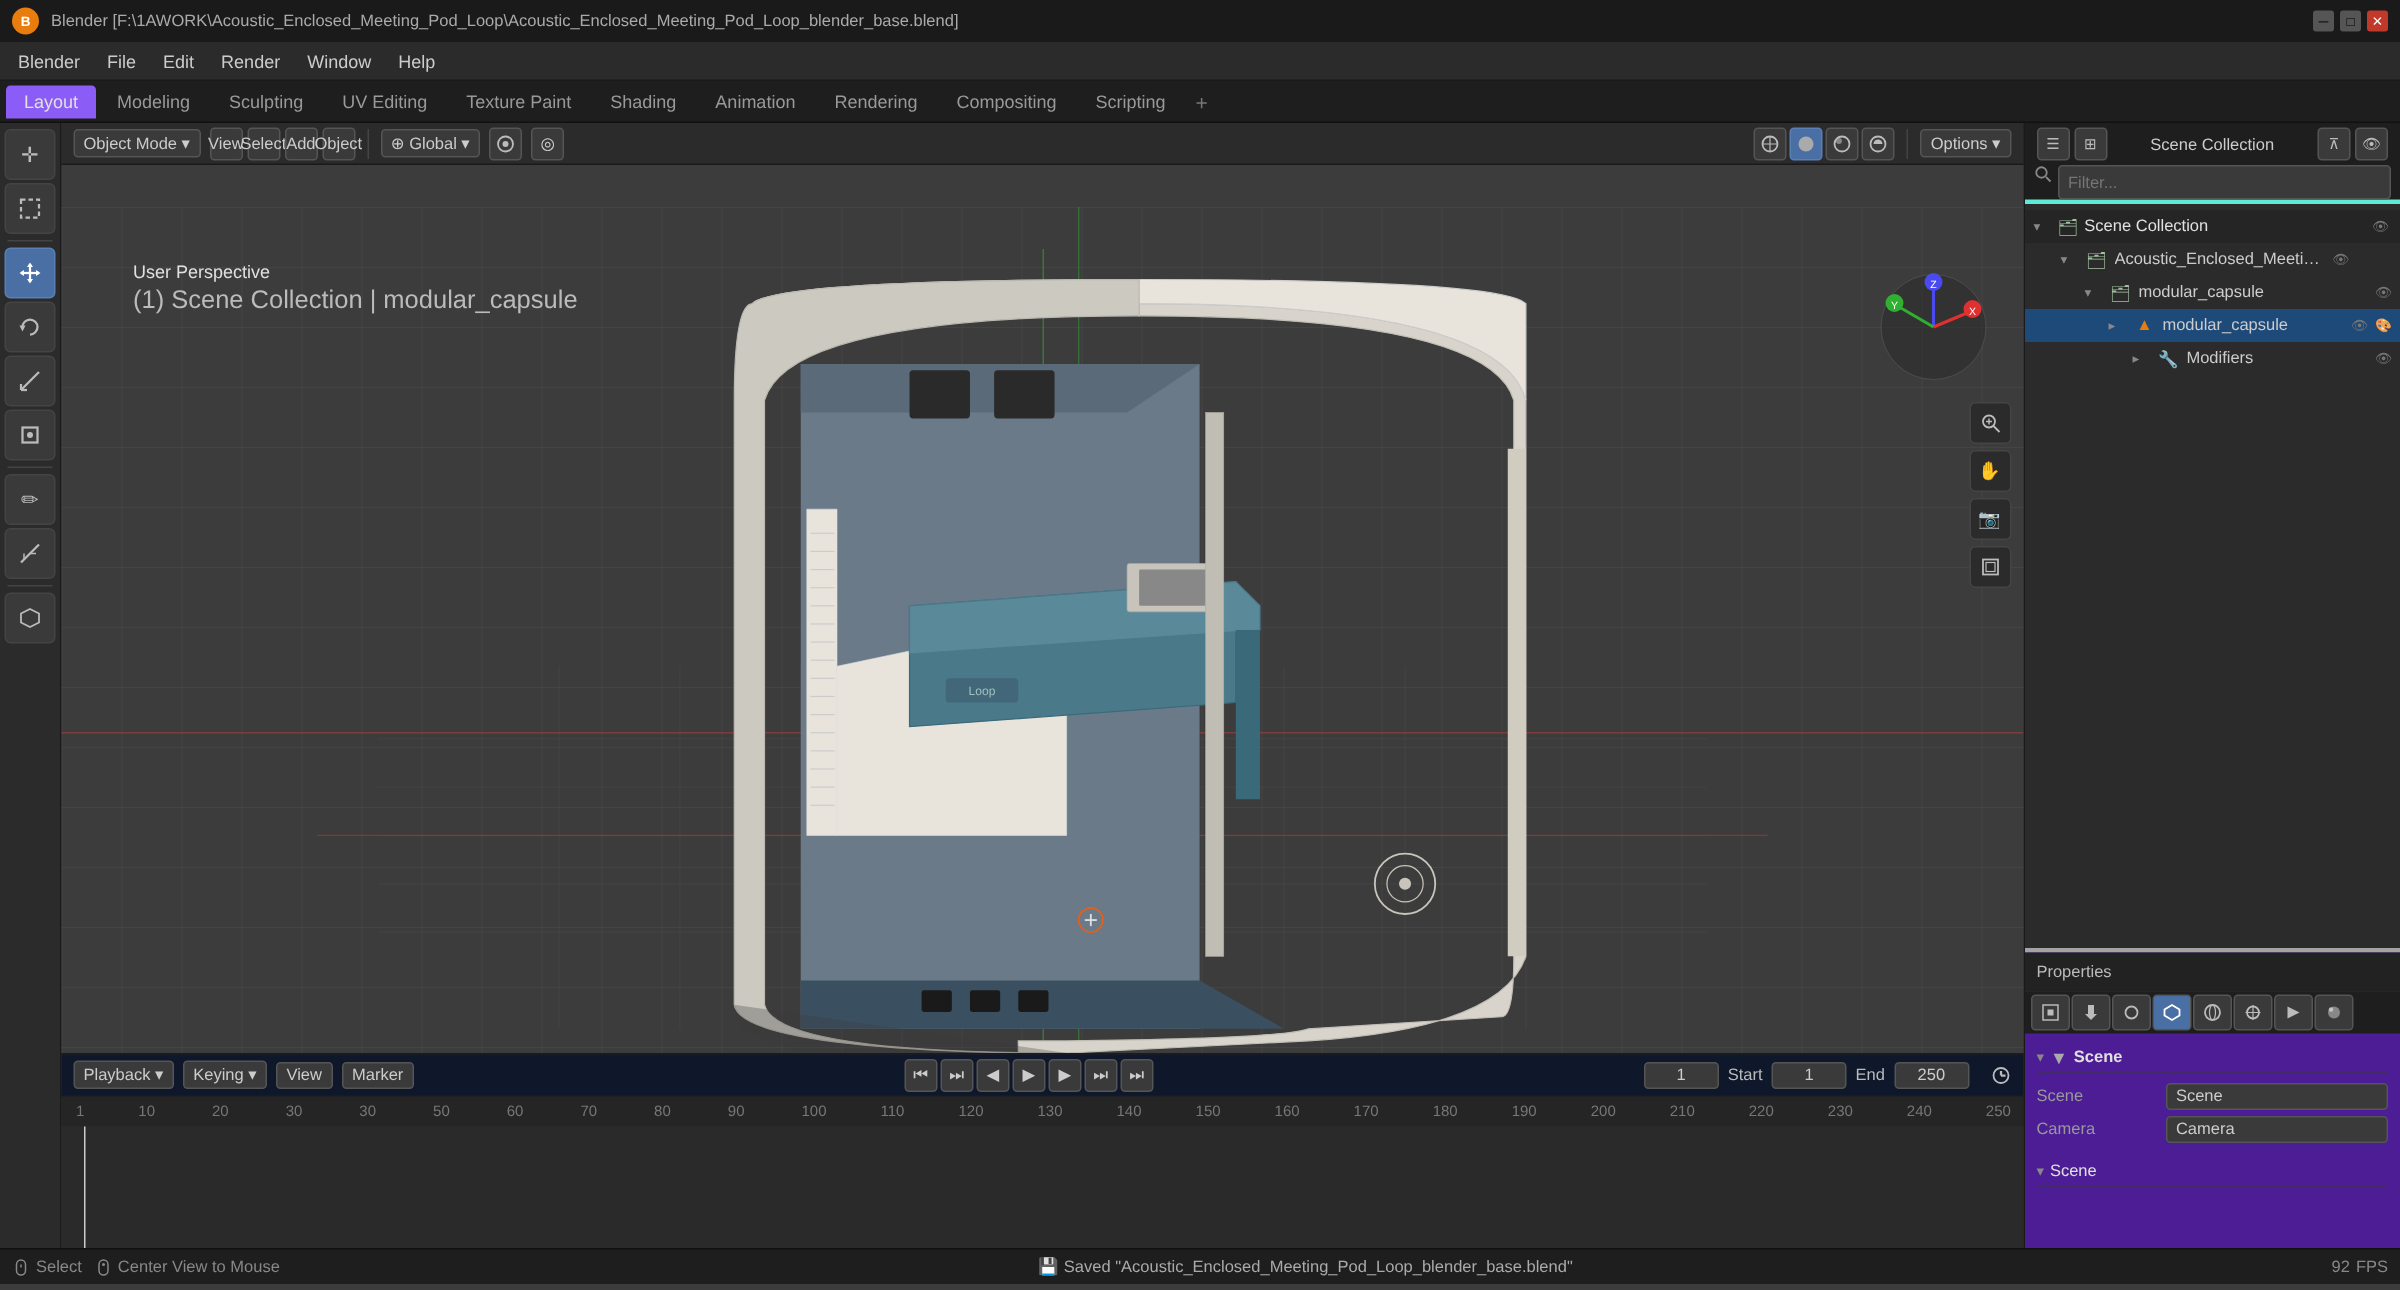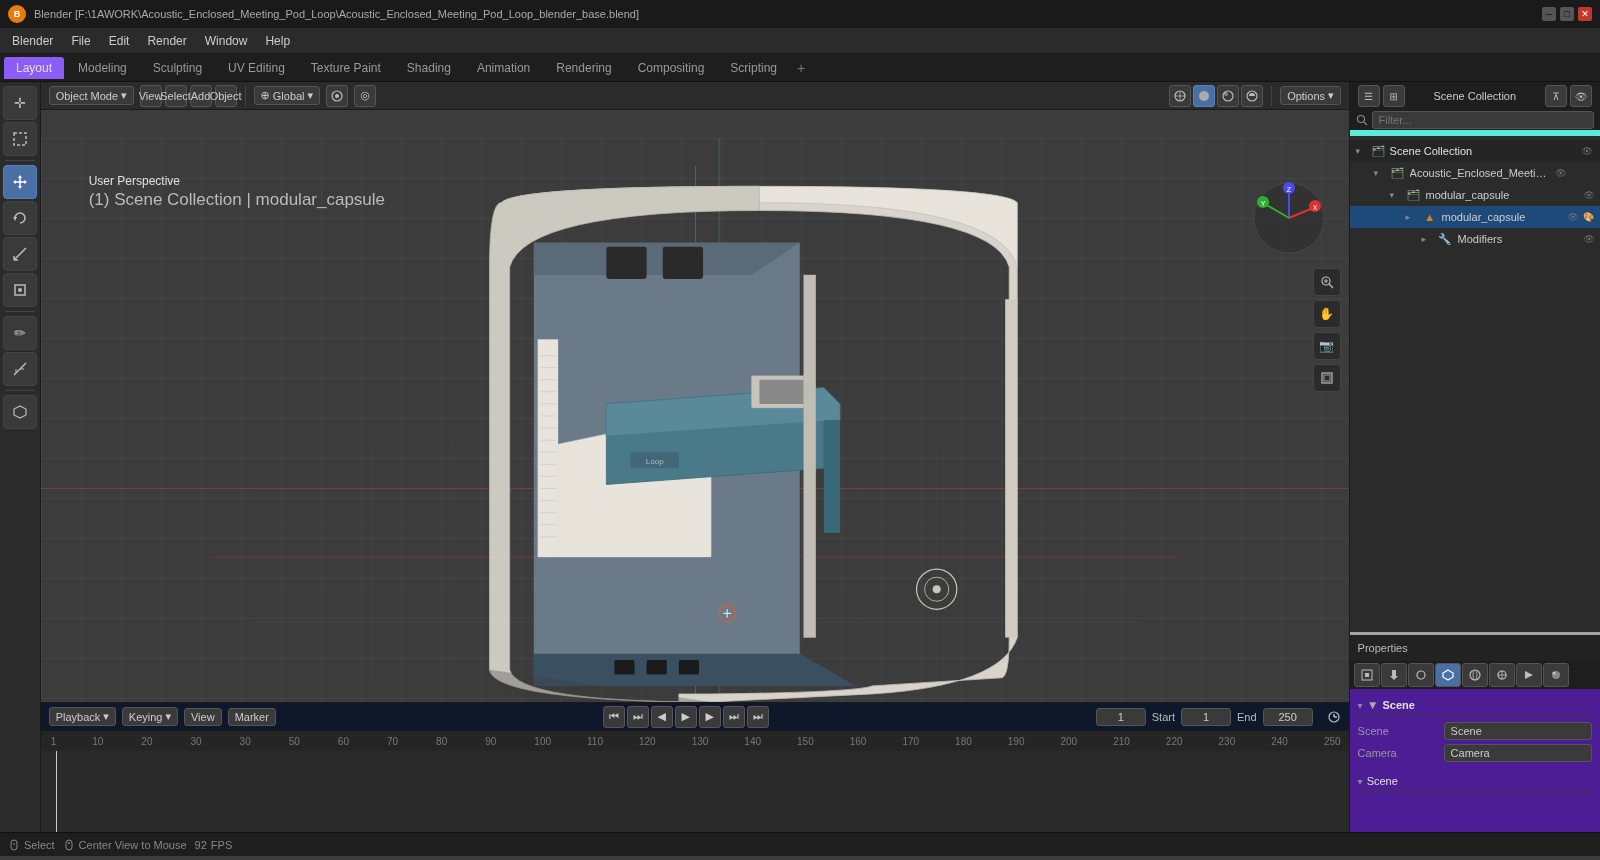--- a/index.html
+++ b/index.html
@@ -257,23 +257,22 @@
       background: #2b2b2b;
       border-left: 1px solid #1a1a1a;
       display: flex;
       flex-direction: column;
     }
 
     
     #outliner-search {
       height: 26px;
       background: #1e1e1e;
-      border-bottom: 6px solid #5eead4;
-      display: flex;
-      align-items: center;
+      border-bottom: 3px solid #5eead4;
+      display: flex;
       padding: 0 6px;
       gap: 4px;
     }
     #outliner-search input {
       flex: 1;
       background: #3a3a3a;
       border: 1px solid #555;
       border-radius: 3px;
       color: #ccc;
       padding: 2px 6px;
@@ -1118,17 +1117,21 @@
       </svg>
     <span>Select</span>
   </div>
   <div class="status-item">
     <svg width="12" height="12" viewBox="0 0 12 12">
         <rect x="3" y="1" width="6" height="10" rx="3" fill="none" stroke="#888" stroke-width="1"></rect>
         <circle cx="6" cy="4" r="1" fill="#888"></circle>
       </svg>
     <span>Center View to Mouse</span>
   </div>
+  <div class="status-message">
+    <span style="color:#888;">💾</span>
+    <span>Saved "Acoustic_Enclosed_Meeting_Pod_Loop_blender_base.blend"</span>
+  </div>
   <div class="status-item">
     <span>92</span>
     <span> FPS</span>
   </div>
 </div>
 
 </body></html>

